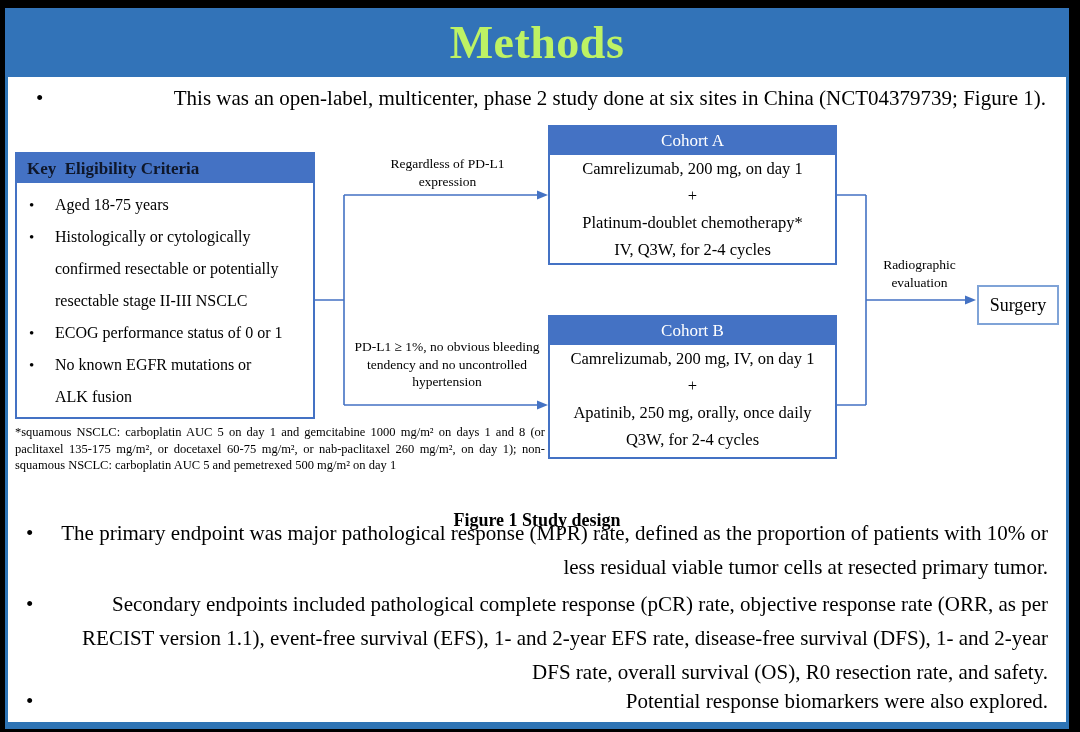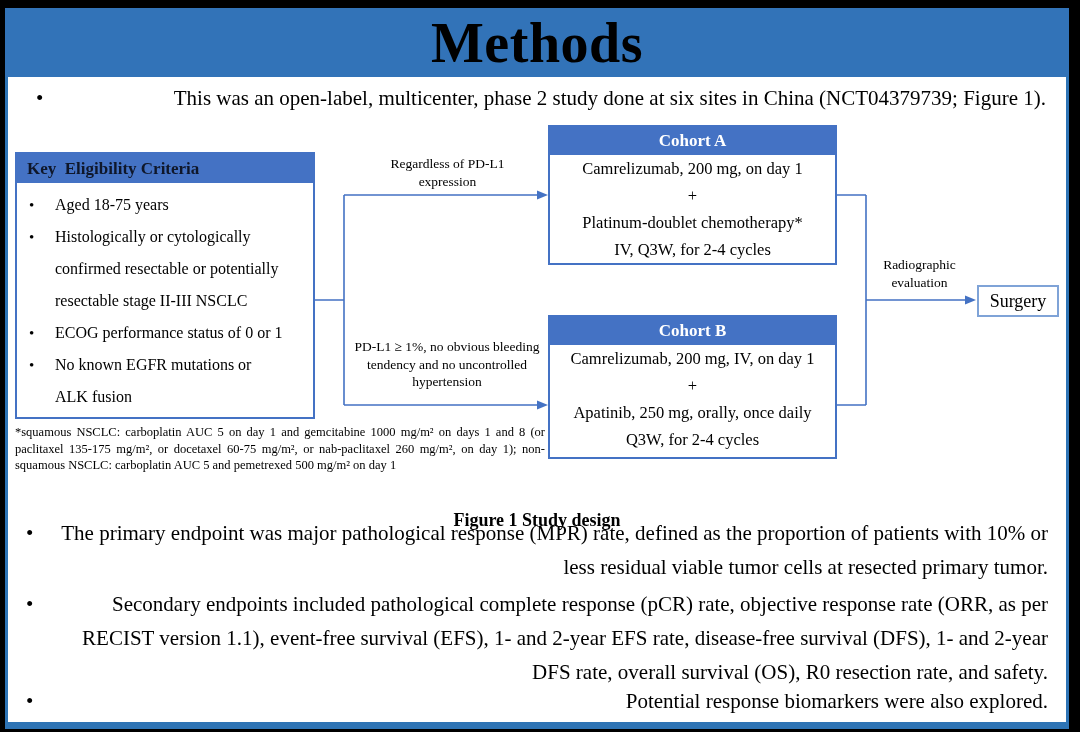--- a/index.html
+++ b/index.html
@@ -4,21 +4,21 @@
 <style>
   :root{
     --title-bar:#3273B8; --frame:#2E74B5; --box-header:#4472C4;
     --connector:#4472C4; --box-border:#4472C4; --surgery-border:#7FA3D7; --text:#000000;
   }
   html,body{margin:0;padding:0;background:#000;}
   .page{position:relative;width:1080px;height:732px;background:#000;overflow:hidden;
         font-family:"Liberation Serif",serif;color:var(--text);}
   .title-bar{position:absolute;left:5px;top:8px;width:1064px;height:69px;
              background:var(--title-bar);display:flex;align-items:center;justify-content:center;}
-  .title-bar .title{color:#000000;font-size:56px;font-weight:bold;letter-spacing:.5px;}
+  .title-bar .title{color:#bef264;font-size:46px;font-weight:bold;letter-spacing:.5px;}
   .content-bg{position:absolute;left:5px;top:77px;width:1064px;height:645px;background:#fff;
               border-left:3px solid var(--frame);border-right:3px solid var(--frame);box-sizing:border-box;}
   .bottom-bar{position:absolute;left:5px;top:722px;width:1064px;height:7px;background:var(--frame);}
 
   .bullet-row{position:absolute;display:flex;align-items:flex-start;font-size:21px;line-height:34px;}
   .bullet-row .dot{flex:none;width:30px;}
   .bullet-row .btext{flex:1;text-align:right;}
   .b-intro{left:36px;top:81px;width:1010px;}
   .b-primary{left:26px;top:516px;width:1022px;}
   .b-secondary{left:26px;top:587px;width:1022px;}
@@ -30,29 +30,29 @@
                font-weight:bold;font-size:17px;padding-left:10px;white-space:pre-wrap;}
   .elig-body{padding:6px 4px 0 12px;}
   .eline{display:flex;align-items:center;height:32px;font-size:16px;}
   .eline .edot{flex:none;width:26px;font-size:15px;}
   .eline.cont{padding-left:26px;}
 
   .cohort-box{position:absolute;width:289px;box-sizing:border-box;border:2px solid var(--box-border);background:#fff;}
   .cohort-a{left:548px;top:125px;height:140px;}
   .cohort-b{left:548px;top:315px;height:144px;}
   .cohort-header{height:28px;line-height:28px;background:var(--box-header);color:#fff;
-                 font-weight:bold;font-size:17px;text-align:center;}
+                 font-weight:normal;font-size:17px;text-align:center;}
   .cohort-line{height:27px;line-height:27px;font-size:16.5px;text-align:center;}
 
   .flow-label{position:absolute;text-align:center;font-size:13.5px;line-height:17.5px;}
   .label-top{left:360px;top:155px;width:175px;text-align:center;}
   .label-bottom{left:352px;top:338px;width:190px;}
   .label-eval{left:862px;top:256px;width:115px;}
 
-  .surgery-box{position:absolute;left:977px;top:285px;width:82px;height:32px;box-sizing:border-box;
+  .surgery-box{position:absolute;left:977px;top:285px;width:82px;height:40px;box-sizing:border-box;
                border:2px solid var(--surgery-border);display:flex;align-items:center;justify-content:center;
                font-size:18px;background:#fff;}
 
   .footnote{position:absolute;left:15px;top:424px;width:530px;font-size:12.5px;line-height:16.5px;
             text-align:justify;}
   .fig-caption{position:absolute;left:5px;top:486px;width:1064px;text-align:center;
                font-weight:bold;font-size:18px;margin-top:24px;}
   .connectors{position:absolute;left:0;top:0;pointer-events:none;}
 </style>
 </head>

